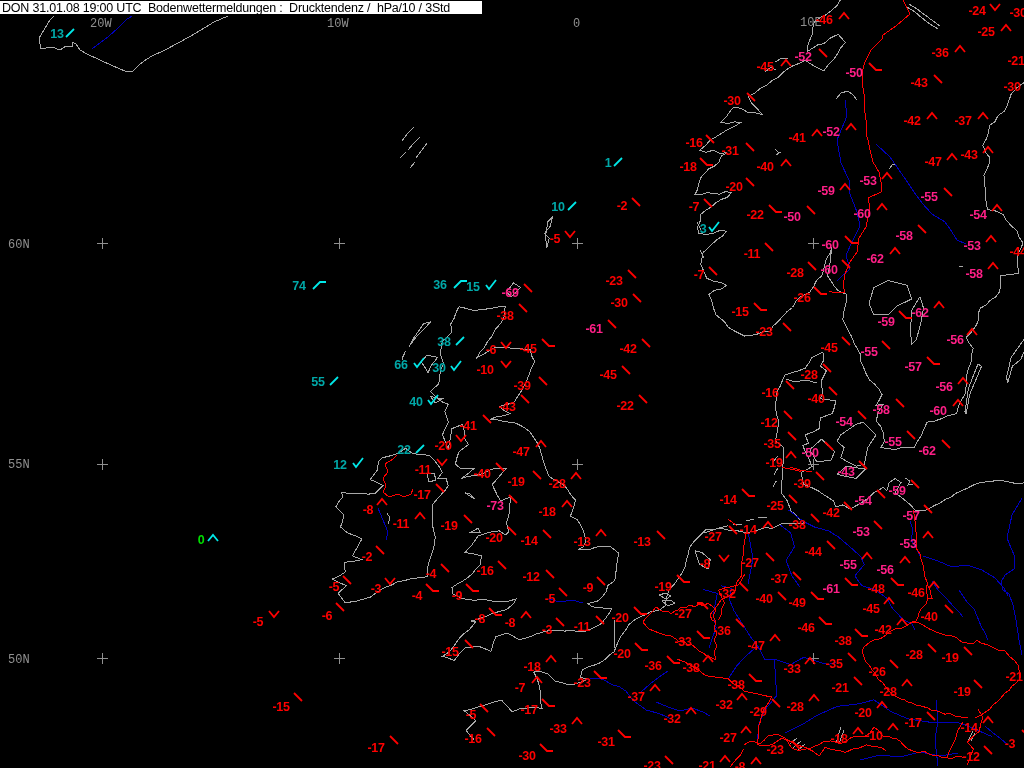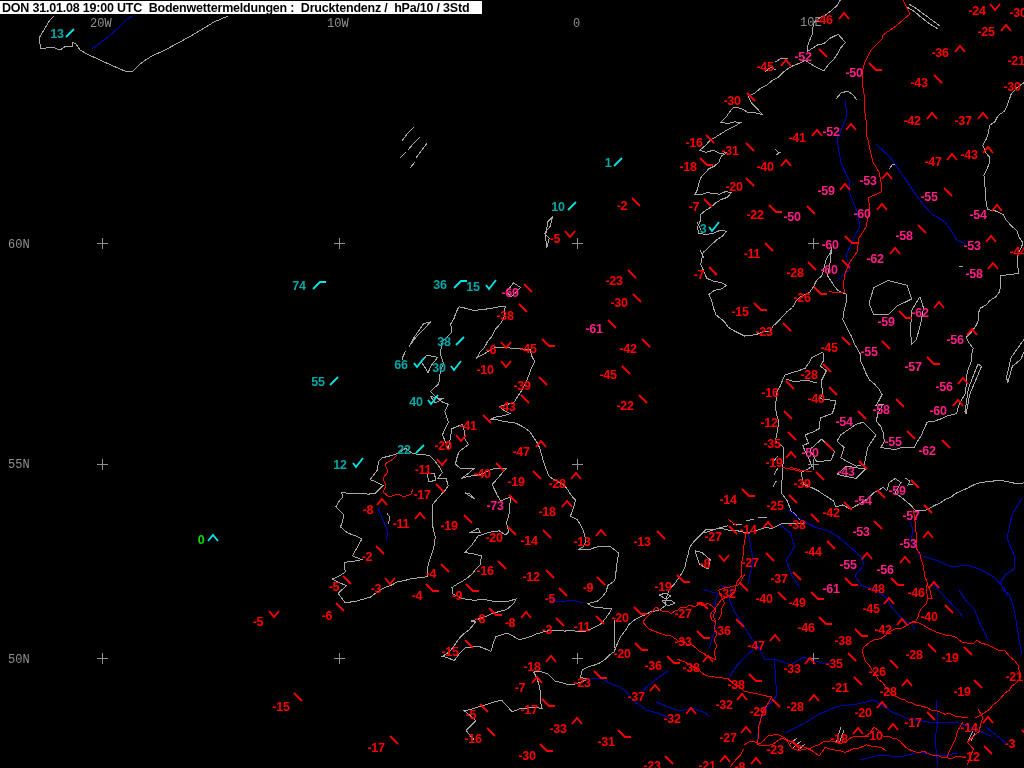--- a/index.html
+++ b/index.html
@@ -1,16 +1,16 @@
 <!DOCTYPE html>
 <html><head><meta charset="utf-8"><style>
 html,body{margin:0;padding:0;background:#000;}
 #wrap{position:relative;width:1024px;height:768px;background:#000;overflow:hidden;}
 #bar{position:absolute;left:0;top:0;width:482px;height:16px;background:#fff;border-top:1px solid #000;border-bottom:2px solid #000;box-sizing:border-box;}
-#bar span{position:absolute;left:2px;top:0px;font-family:"Liberation Sans",sans-serif;font-weight:bold;font-size:12.5px;color:#000;white-space:nowrap;letter-spacing:-0.2px;}
+#bar span{position:absolute;left:2px;top:0px;font-family:"Liberation Sans",sans-serif;font-weight:normal;font-size:12.5px;color:#000;white-space:nowrap;letter-spacing:-0.2px;}
 svg{position:absolute;left:0;top:0;}
 </style></head><body>
 <div id="wrap">
 <svg width="1024" height="768" viewBox="0 0 1024 768">
       <rect width="1024" height="768" fill="#000"></rect>
       <g stroke="#a8a8a8" stroke-width="1" fill="none" shape-rendering="crispEdges">
         <path d="M459.0,306.7 L466.1,308.4 L473.2,310.4 L479.6,309.9 L485.9,309.1 L492.2,308.1 L498.7,306.9 L505.2,306.3 L504.0,317.2 L500.5,323.7 L495.3,329.2 L492.1,336.1 L487.4,341.9 L484.4,347.5 L480.0,352.3 L476.8,357.8 L482.8,354.6 L488.7,351.2 L494.6,347.6 L500.9,347.6 L507.2,347.7 L513.5,348.5 L521.8,348.8 L530.1,349.9 L531.8,356.1 L534.8,361.8 L531.1,368.8 L528.4,376.3 L525.4,383.6 L521.7,390.3 L517.6,396.6 L513.5,403.1 L506.3,404.4 L499.3,406.5 L504.2,410.7 L510.0,413.7 L503.3,415.7 L496.4,417.0 L489.8,419.3 L496.4,419.7 L502.9,421.1 L509.4,422.2 L515.9,423.1 L523.3,427.0 L530.1,432.0 L533.3,437.1 L536.8,442.1 L539.6,447.5 L541.9,455.8 L544.3,464.1 L546.6,470.3 L549.1,476.5 L556.1,480.7 L563.3,484.6 L567.7,489.5 L571.1,495.3 L575.6,500.1 L573.4,508.3 L570.4,516.2 L577.5,519.8 L582.7,529.0 L584.6,534.8 L585.8,540.8 L583.4,546.8 L578.7,549.5 L588.2,549.9 L594.0,547.8 L600.0,546.0 L610.7,546.8 L619.0,553.4 L617.2,560.8 L616.6,568.3 L615.5,574.4 L614.9,580.6 L607.6,585.7 L606.4,591.4 L602.5,596.6 L597.6,601.0 L588.2,603.6 L591.7,606.7 L600.0,607.8 L611.2,608.6 L610.7,611.2 L606.1,617.6 L601.2,623.7 L591.7,628.6 L583.4,632.0 L577.2,631.4 L571.0,630.4 L564.7,631.1 L558.5,630.1 L551.4,630.1 L542.0,632.3 L535.9,634.1 L530.1,636.8 L519.4,639.8 L513.5,636.4 L507.6,633.1 L501.6,634.8 L495.7,636.8 L493.0,644.0 L491.0,651.3 L480.3,646.9 L472.6,647.0 L464.9,648.0 L459.2,653.9 L454.3,660.6 L446.0,657.2 L442.4,656.5 L449.5,651.7 L454.5,645.4 L459.0,638.7 L464.0,633.7 L469.7,629.3 L475.6,621.8 L470.9,621.1 L478.0,619.2 L485.2,616.7 L492.2,613.5 L499.3,611.5 L506.4,609.7 L513.5,603.6 L515.9,599.1 L506.4,601.7 L499.3,601.5 L492.2,601.0 L482.7,599.1 L475.6,600.2 L468.4,599.8 L461.4,598.3 L453.1,594.1 L451.9,587.6 L456.9,584.2 L462.3,581.4 L467.3,577.9 L472.1,573.9 L476.0,568.9 L480.3,564.4 L481.5,555.8 L473.3,553.9 L464.9,552.6 L472.0,544.8 L478.0,536.1 L487.4,532.9 L493.3,531.3 L499.3,530.9 L505.2,534.9 L508.8,532.1 L506.4,523.0 L508.8,516.2 L509.4,509.5 L510.0,502.9 L511.1,496.8 L500.5,500.9 L497.5,495.6 L494.8,490.1 L492.2,484.6 L497.0,479.2 L501.6,473.7 L506.4,468.2 L499.3,468.5 L492.2,469.1 L482.7,473.6 L475.7,475.5 L468.4,476.3 L461.4,478.5 L468.1,473.6 L474.4,468.2 L467.3,468.5 L460.2,468.2 L455.4,464.1 L456.9,457.8 L459.0,451.7 L468.5,444.6 L464.9,439.1 L464.4,431.6 L462.6,424.4 L451.9,428.6 L450.8,435.6 L449.5,442.6 L448.3,449.6 L445.7,442.1 L442.4,434.9 L445.1,428.4 L448.3,422.2 L444.8,411.6 L448.3,404.3 L442.7,402.1 L437.7,398.8 L430.6,391.4 L438.9,383.6 L439.6,375.9 L441.2,368.4 L443.6,364.0 L440.0,353.0 L441.5,347.0 L442.4,341.0 L447.4,336.8 L451.9,332.0 L450.7,323.9 L454.0,318.5 L456.1,312.4 L459.0,306.7"></path>
         <path d="M405.7,448.3 L412.8,453.7 L421.1,454.5 L429.4,455.4 L434.1,460.0 L438.9,466.2 L442.4,472.3 L437.7,478.5 L446.0,478.5 L448.3,485.5 L444.8,490.8 L438.6,497.2 L432.9,504.1 L432.7,511.7 L432.6,519.4 L432.9,527.0 L435.3,536.9 L434.1,545.6 L432.5,551.8 L430.5,557.9 L428.4,563.9 L427.0,570.2 L427.0,576.8 L419.3,577.7 L411.6,578.7 L404.6,580.5 L397.4,581.8 L392.0,584.8 L386.3,586.9 L380.8,589.5 L375.5,593.3 L370.1,597.2 L363.6,599.0 L357.1,601.0 L351.2,601.9 L345.2,602.9 L338.1,593.3 L346.4,585.7 L339.2,582.6 L332.2,579.1 L339.0,576.1 L345.2,572.1 L344.1,562.4 L353.0,561.3 L361.8,559.7 L352.4,555.8 L355.7,550.2 L358.8,544.6 L361.8,538.9 L354.8,535.6 L347.6,532.9 L340.5,527.0 L342.6,521.1 L344.1,515.0 L335.8,506.9 L338.9,501.6 L342.9,496.8 L341.7,492.8 L348.4,493.1 L355.1,493.3 L361.8,493.6 L368.3,494.1 L374.9,493.6 L383.2,485.5 L376.8,482.2 L370.1,479.7 L377.2,470.3 L378.4,462.0 L382.0,457.9 L390.3,455.8 L397.4,453.7 L405.7,448.3"></path>
         <path d="M387.0,513.0 L390.0,518.0 L388.0,524.0"></path>
         <path d="M614.0,620.0 L614.0,634.0 L614.0,648.0"></path>

